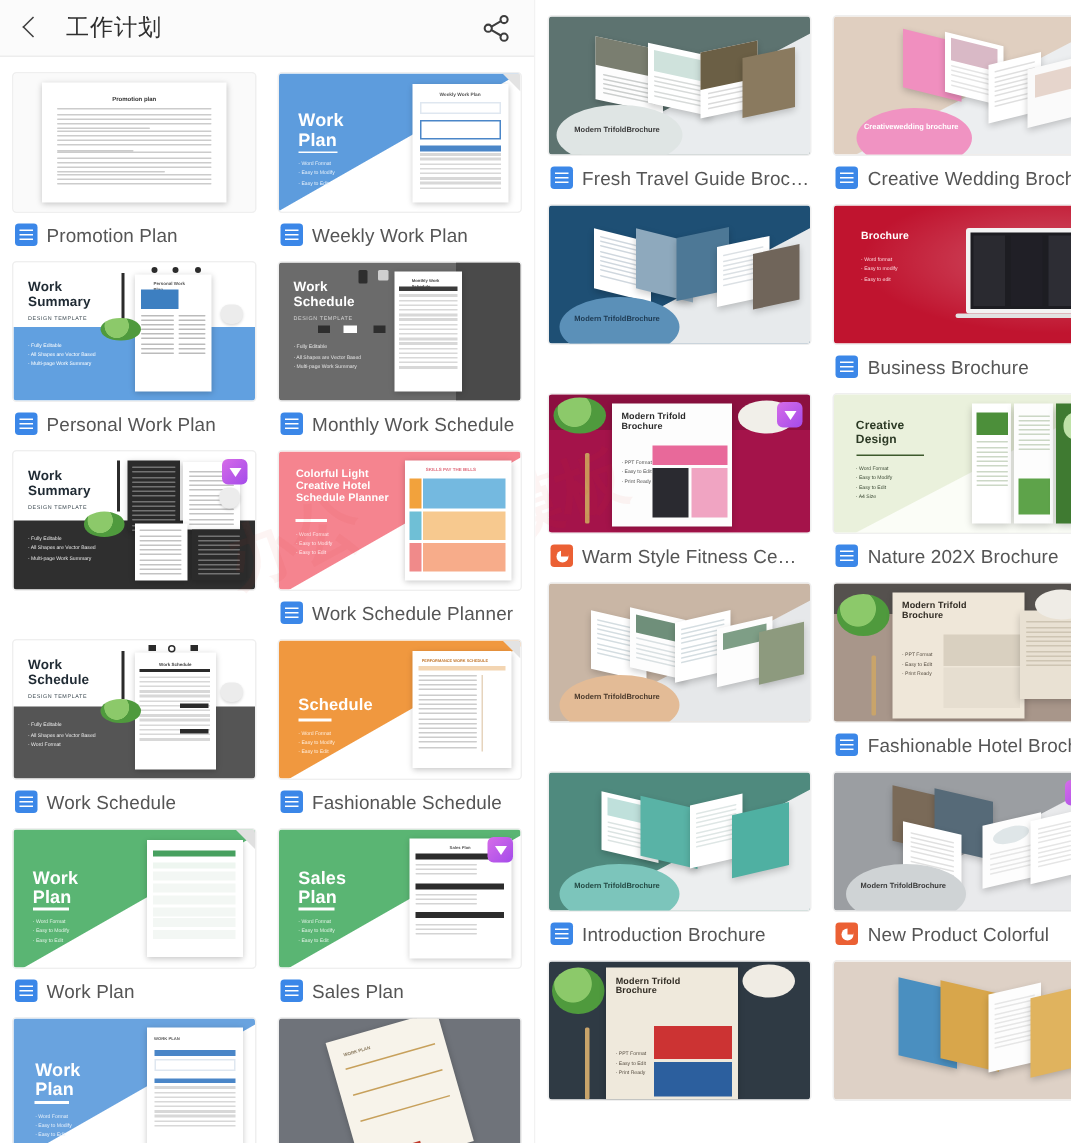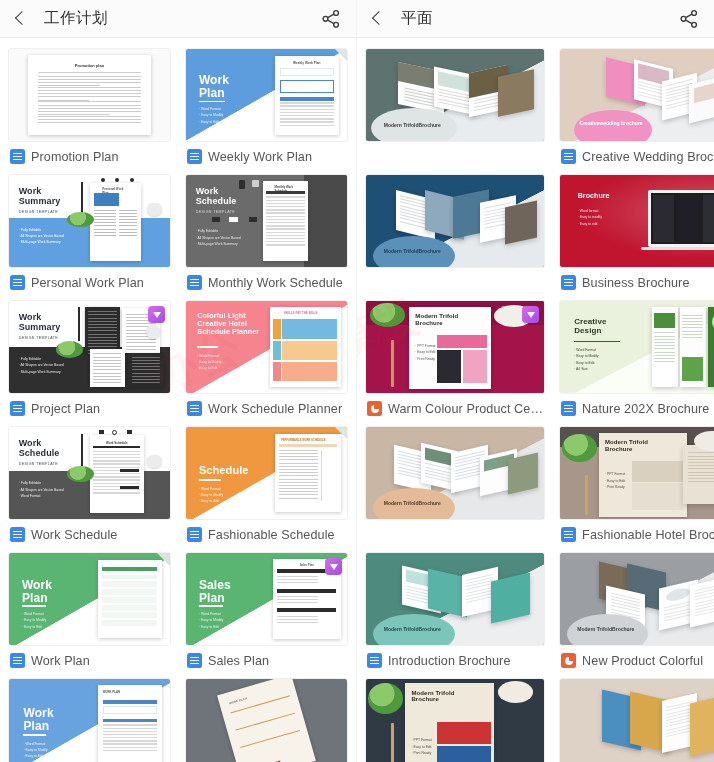--- a/index.html
+++ b/index.html
@@ -408,24 +408,20 @@
                   <i></i>
                   <i></i>
                   <i></i>
                 </div>
     </div>
     <div class="plant" style="left:29%;top:44%;width:17%;height:18%"></div>
     <div class="mouse" style="right:6%;top:26%;width:9%;height:15%"></div>
         </div>
         <div class="vip"></div>
       </div>
-      <div class="meta">
-        <span class="ficon doc"></span>
-        <span class="label">Project Plan</span>
-      </div>
         </div>
         <div class="card">
       <div class="thumb">
         <div class="thumb-inner">
 
     <div class="diag" style="background:#fff"></div>
     <div class="diag" style="background:linear-gradient(to bottom right,#f5848f 0 52%, transparent 52.4%)"></div>
     <div class="ttl" style="left:7%;top:12%;font-size:7.2px;color:#fff">
                 <span style="display:block">Colorful Light</span>
                 <span style="display:block">Creative Hotel</span>
@@ -684,34 +680,20 @@
     <div style="position:absolute;left:30%;bottom:-4%;width:30%;height:8%;background:#c0392b;transform:rotate(-16deg)"></div>
         </div>
 
       </div>
       </div>
       </div>
     <div class="watermark" style="left:150px; top:330px;">办公</div>
   </div>
 
   <div class="panel right">
-    <div class="appbar">
-      <div class="back-icon"></div>
-      <div class="appbar-title">平面</div>
-      <div class="spacer"></div>
-      <div class="share-icon">
-        <svg viewBox="0 0 24 24" width="22" height="22" fill="none" stroke="#3d3d3d" stroke-width="1.5" stroke-linecap="round" stroke-linejoin="round">
-          <circle cx="17.5" cy="5.5" r="2.6"></circle>
-            <circle cx="6" cy="11.8" r="2.6"></circle>
-            <circle cx="17.5" cy="18.3" r="2.6"></circle>
-          <line x1="8.4" y1="10.6" x2="15.2" y2="6.7"></line>
-            <line x1="8.4" y1="13.2" x2="15.2" y2="17.1"></line>
-        </svg>
-      </div>
-    </div>
     <div class="grid" id="grid-right">
         <div class="card">
       <div class="thumb">
         <div class="thumb-inner">
 
     <div class="diag" style="background:#5d7370"></div>
     <div class="diag" style="background:linear-gradient(to bottom right,transparent 0 56%, #e9ecee 56.4%)"></div>
     <div class="panel3" style="left:18%;top:20%;width:26%;height:46%;transform:skewY(12deg);background:#fdfdfd">
       <div style="position:absolute;left:0;top:0;width:100%;height:46%;background:#7a7e70"></div>
       <div class="lines" style="left:12%;top:56%;width:76%;color:#9aa09d">
@@ -742,20 +724,24 @@
                 </div>
     </div>
     <div class="panel3" style="left:74%;top:26%;width:20%;height:44%;transform:skewY(-12deg);background:#8a7a5f"></div>
     <div class="oval" style="left:3%;bottom:-8%;width:48%;height:44%;background:#dfe5e4"></div>
     <div class="tag" style="left:5%;bottom:6%;width:42%;height:22%;">
                 <span style="display:block">Modern Trifold</span>
                 <span style="display:block">Brochure</span>
               </div>
         </div>
 
+      </div>
+      <div class="meta">
+        <span class="ficon doc"></span>
+        <span class="label">Fresh Travel Guide Broc…</span>
       </div>
         </div>
         <div class="card">
       <div class="thumb">
         <div class="thumb-inner">
 
     <div class="diag" style="background:#e0cfc0"></div>
     <div class="diag" style="background:linear-gradient(to bottom right,transparent 0 54%, #eceef0 54.4%)"></div>
     <div class="panel3" style="left:26%;top:14%;width:22%;height:42%;transform:skewY(14deg);background:#f08fbf"></div>
     <div class="panel3" style="left:42%;top:16%;width:22%;height:44%;transform:skewY(14deg);background:#fff">
@@ -887,21 +873,21 @@
       <div style="position:absolute;left:34%;top:52%;width:30%;height:40%;background:#2a2a30"></div>
       <div style="position:absolute;left:66%;top:52%;width:30%;height:40%;background:#f0a4c2"></div>
     </div>
     <div class="oval" style="right:6%;top:4%;width:22%;height:24%;background:#f1efe9"></div>
     <div style="position:absolute;left:14%;top:42%;width:3px;height:52%;background:#c99a5c;border-radius:1px"></div>
         </div>
         <div class="vip"></div>
       </div>
       <div class="meta">
         <span class="ficon ppt"></span>
-        <span class="label">Warm Colour Product Ce…</span>
+        <span class="label">Warm Style Fitness Ce…</span>
       </div>
         </div>
         <div class="card">
       <div class="thumb">
         <div class="thumb-inner">
 
     <div class="diag" style="background:#eaf1dc"></div>
     <div class="diag" style="background:linear-gradient(to bottom right,#eaf1dc 0 54%, #fbfdf7 54.4%)"></div>
     <div class="ttl" style="left:8%;top:18%;font-size:8px;color:#2c3a25">
                 <span style="display:block">Creative</span>

